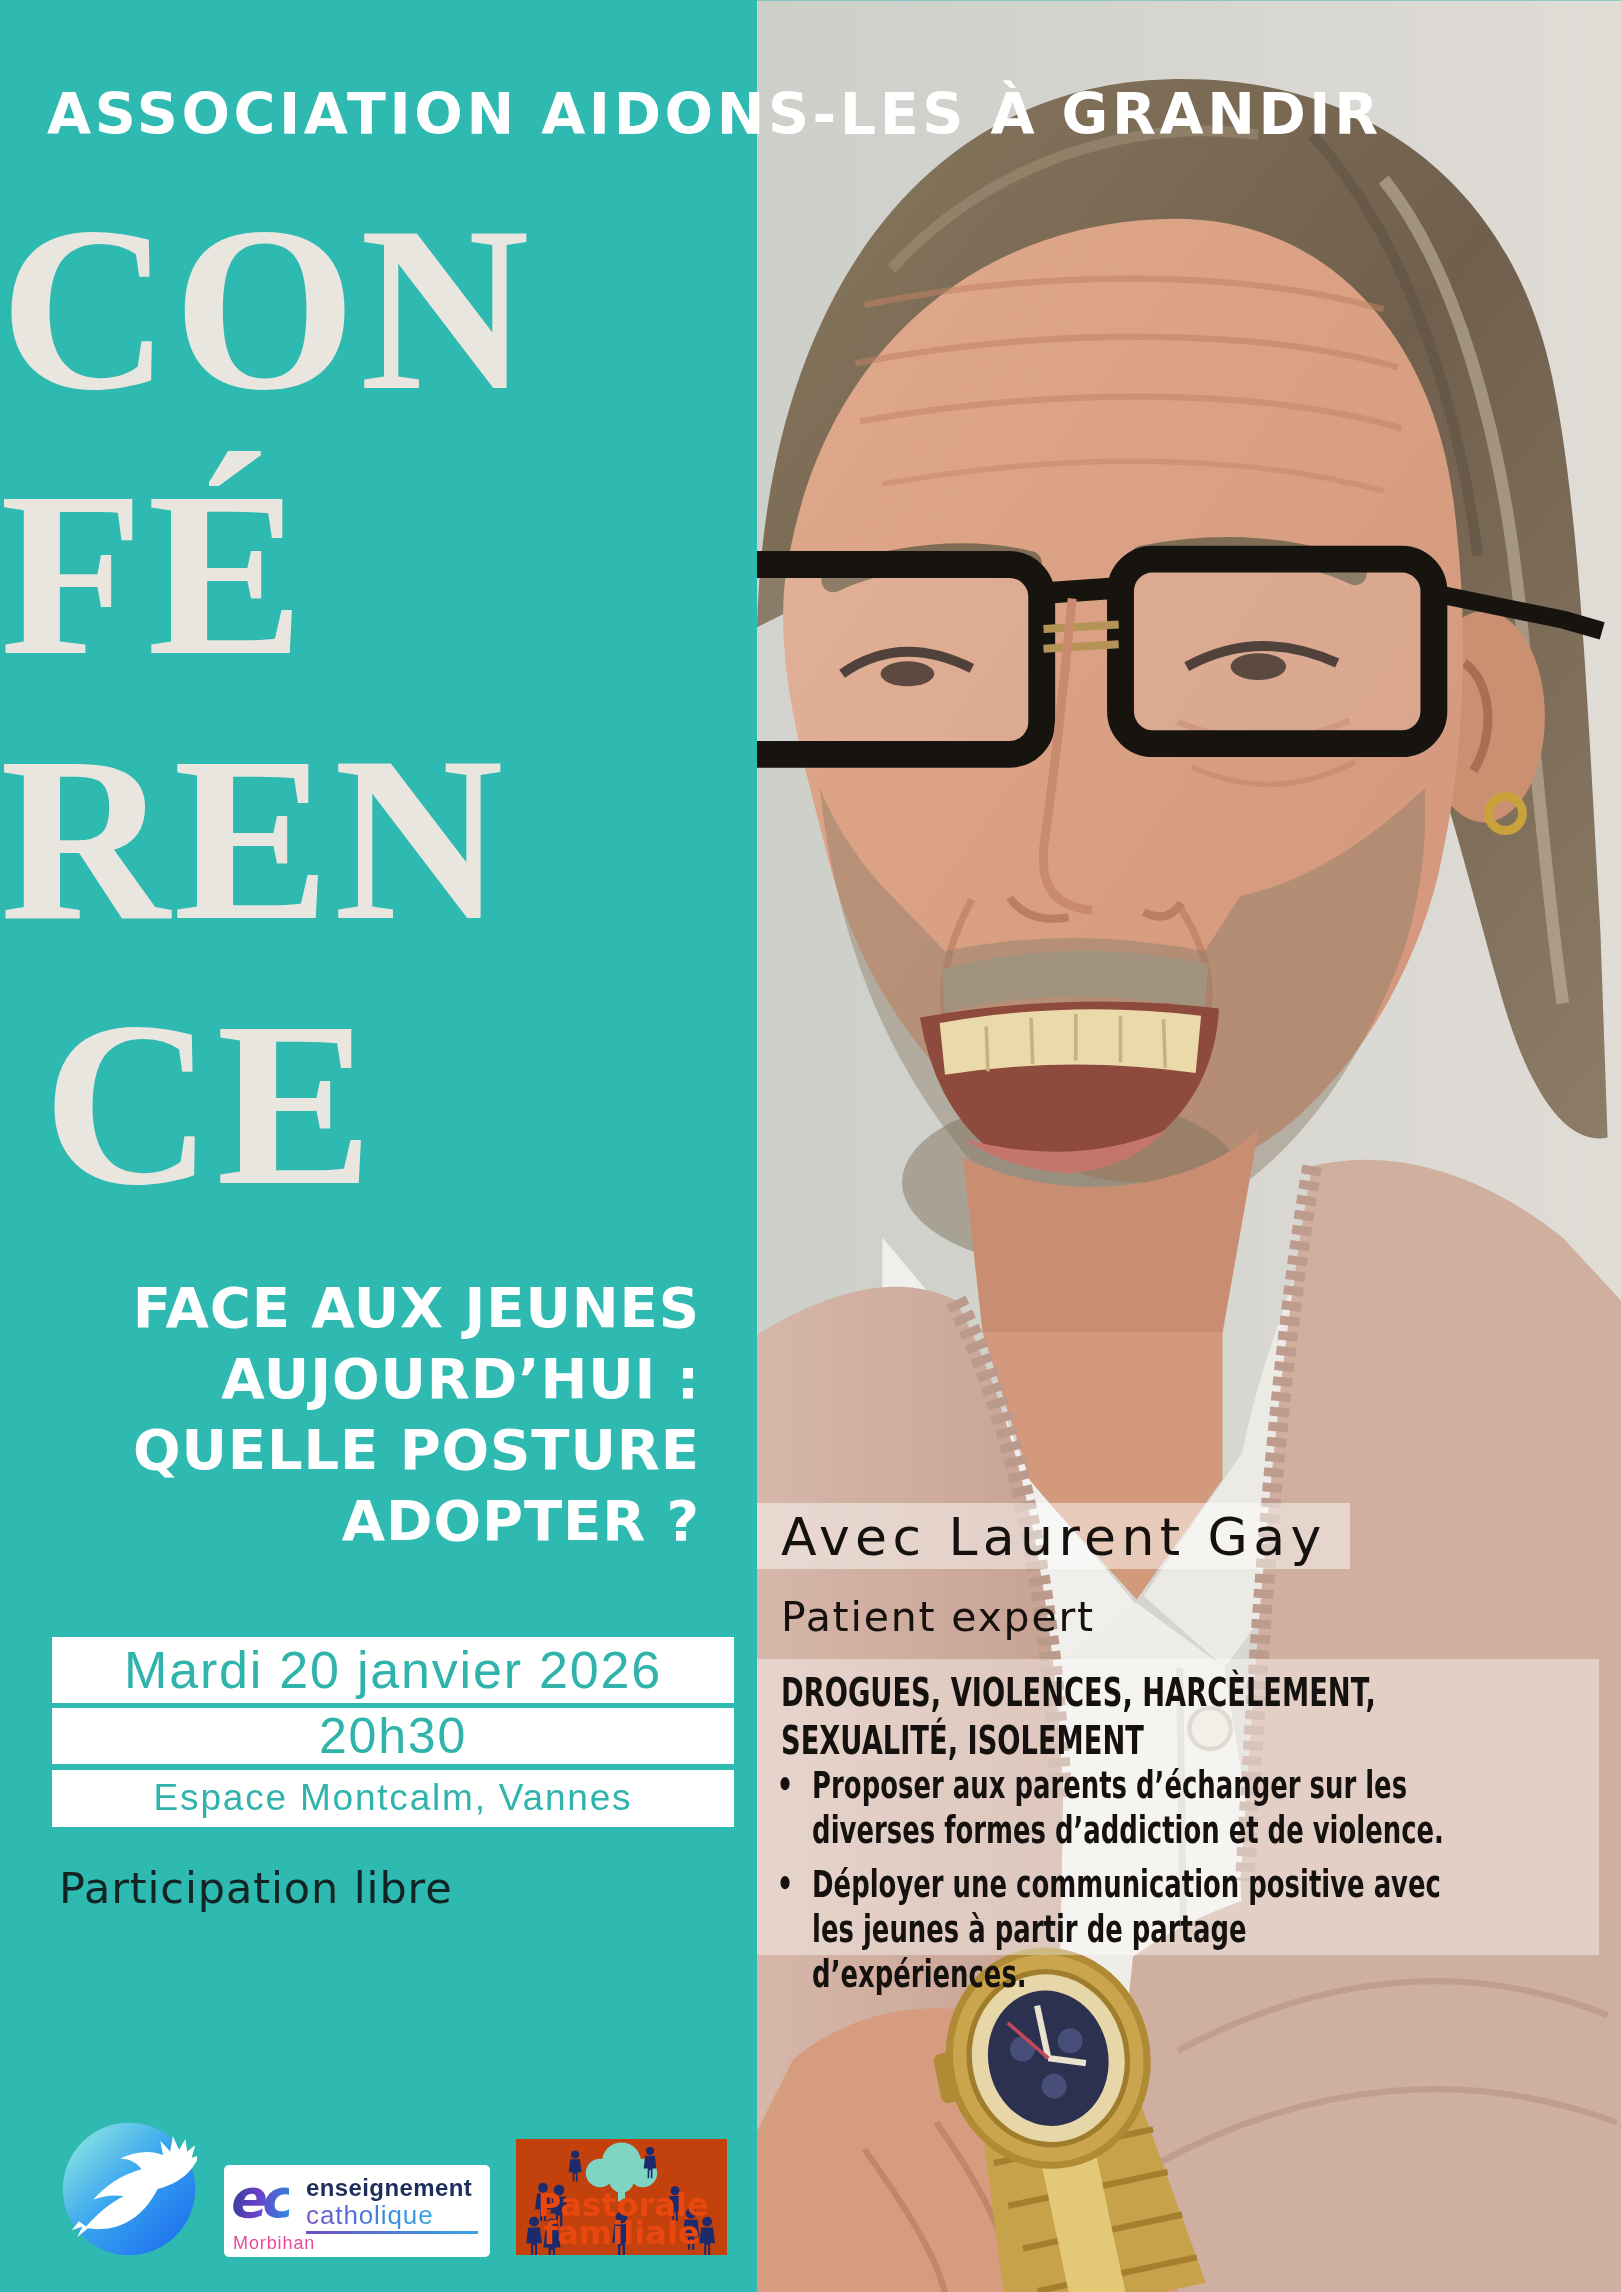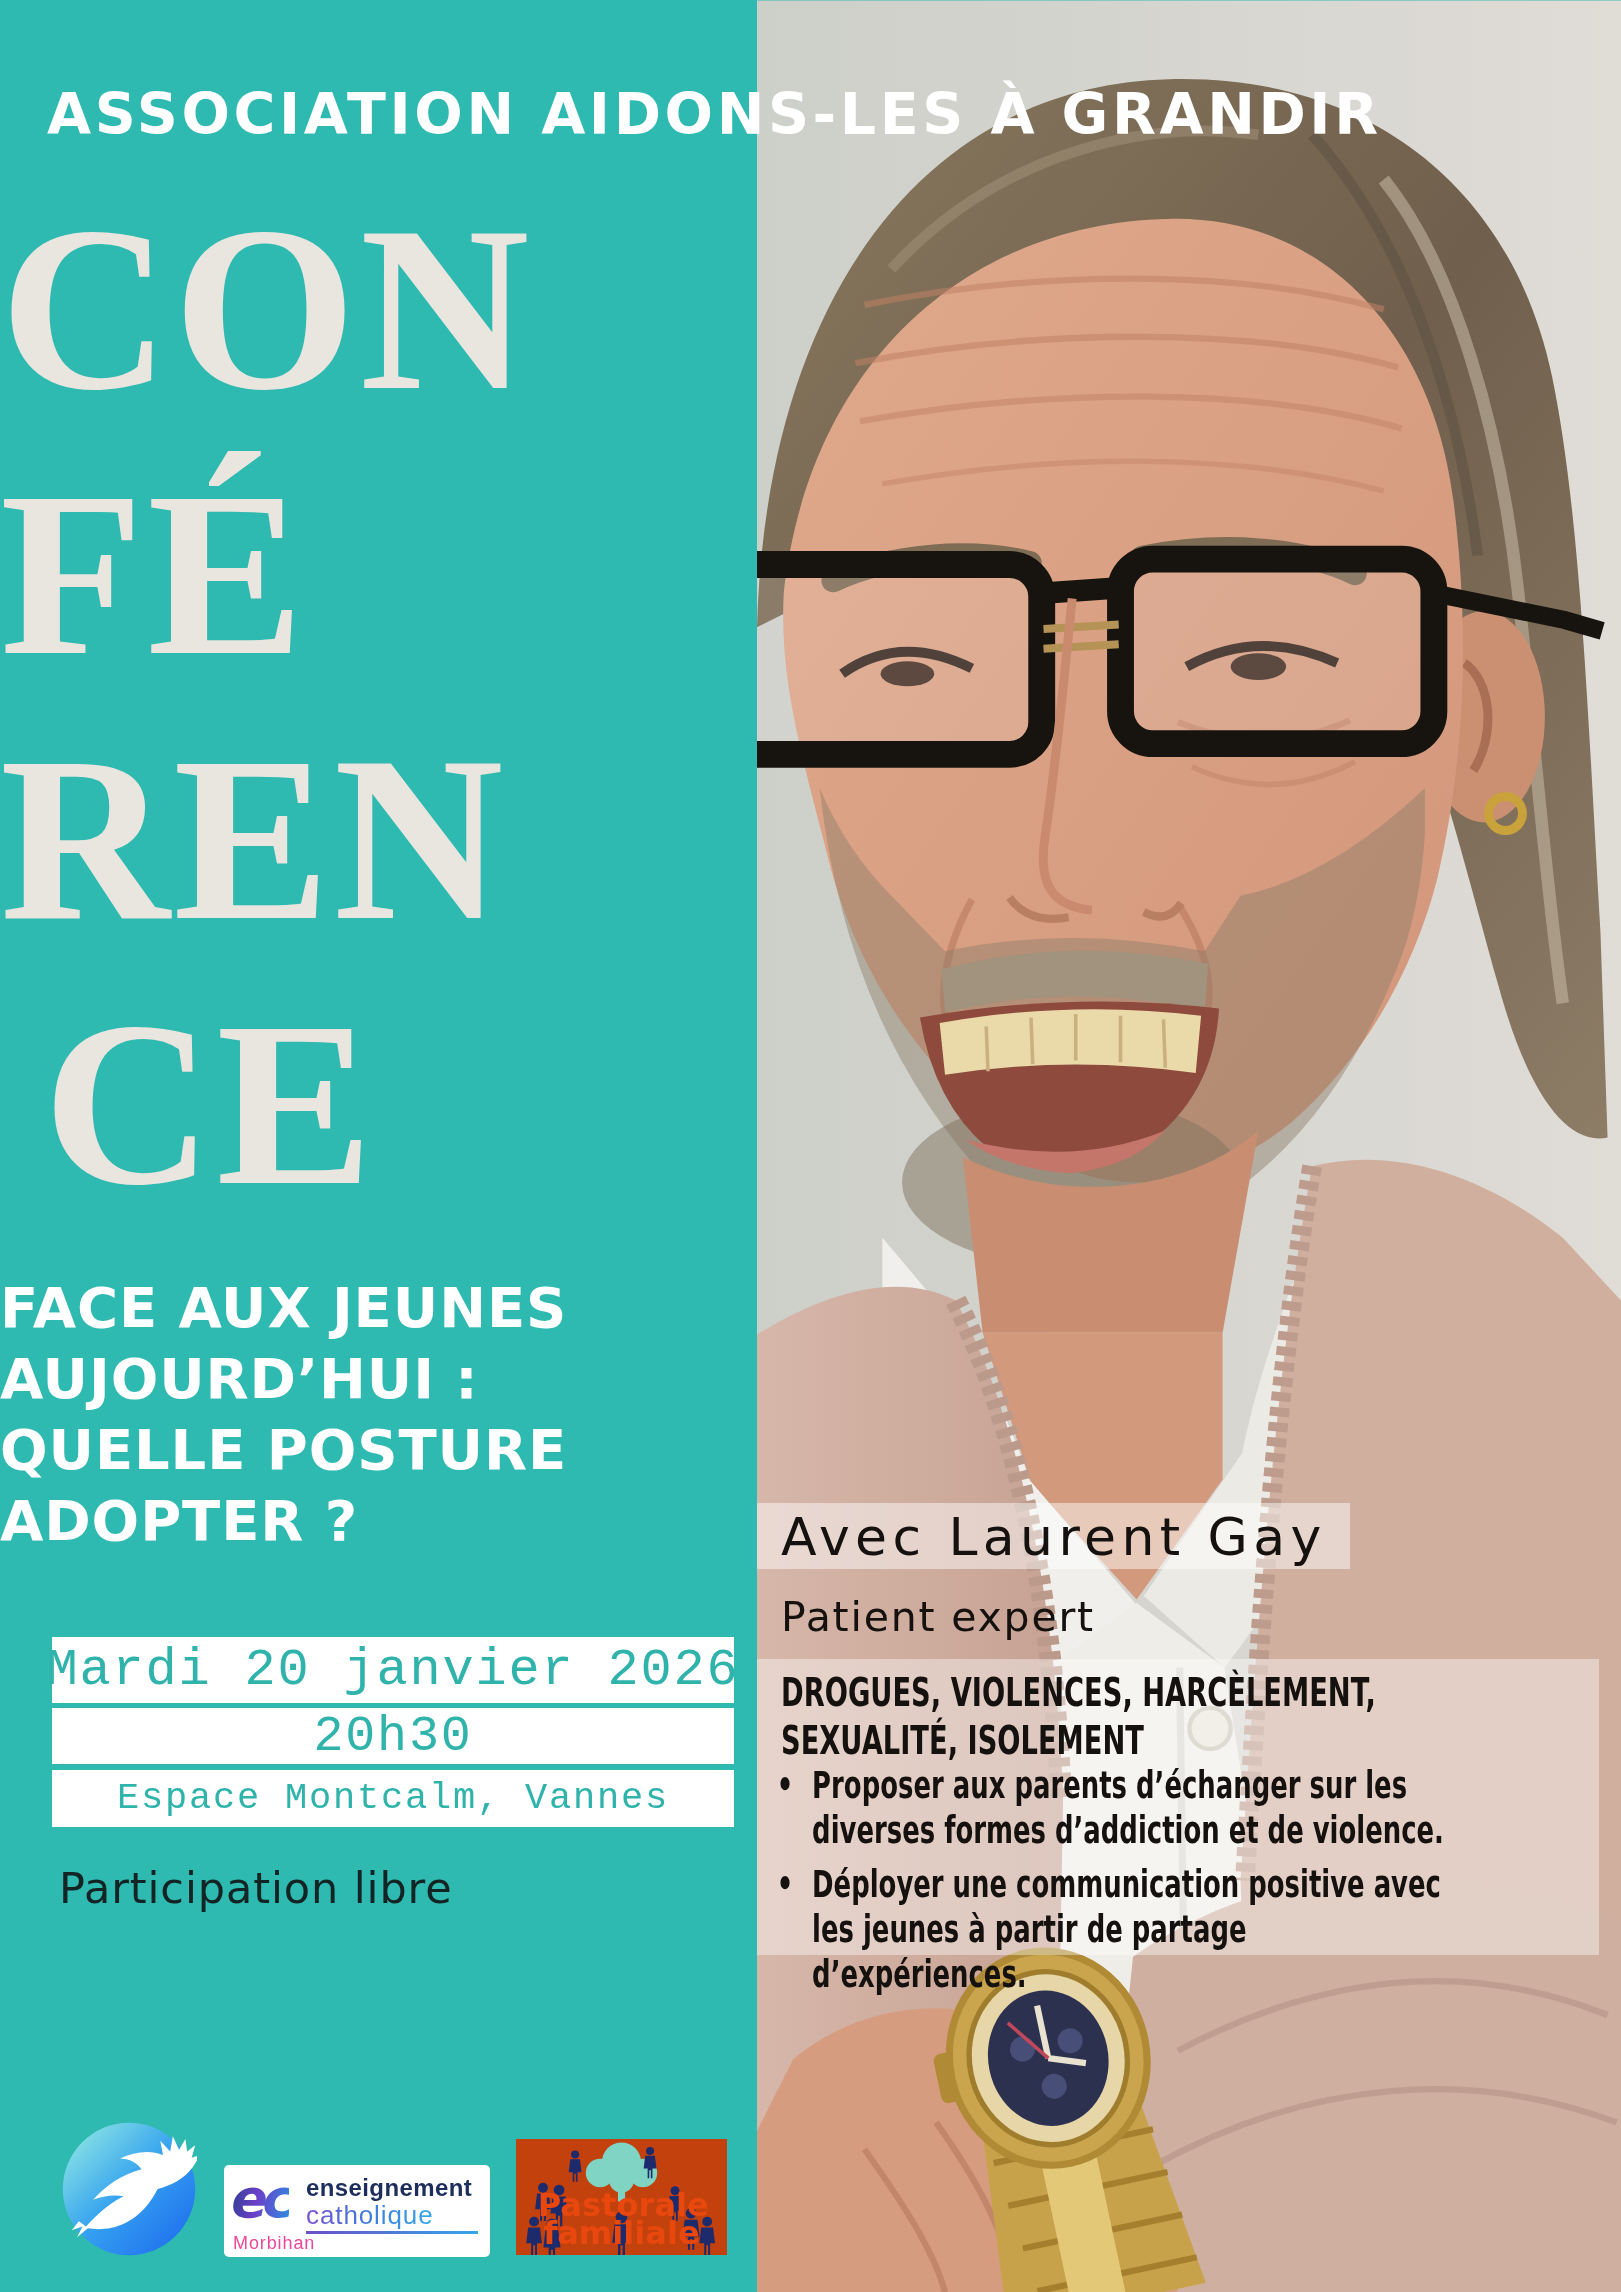--- a/index.html
+++ b/index.html
@@ -12,27 +12,27 @@
          font:700 57px/1 "DejaVu Sans","Liberation Sans",sans-serif;color:#ffffff;letter-spacing:3.6px;white-space:nowrap;}
   
   .conf{position:absolute;left:0;top:177px;width:716px;z-index:2;text-align:left;
         font:700 235px/265px "Liberation Serif","DejaVu Serif",serif;letter-spacing:3.6px;}
   .conf span{display:block;background-clip:text;-webkit-background-clip:text;color:transparent;}
   .conf .l0{background-image:linear-gradient(93deg,#e9e6df 0 77%,#bfa682 79%,#8d7557 84%,#d7c7ab 90%,#96795a 95%,#c3ab87 100%);}
   .conf .l1{background-image:linear-gradient(95deg,#e9e6df 0 74%,#c9b190 77%,#93795b 83%,#ddd0b6 89%,#9b7f5e 94%,#cdb691 100%);}
   .conf .l2{background-image:linear-gradient(93deg,#e9e6df 0 78%,#b89e7b 81%,#8d7557 86%,#d7c7ab 92%,#a08361 100%);}
   .conf .l3{background-image:linear-gradient(95deg,#e9e6df 0 75%,#d9c9ad 79%,#b39a77 85%,#e3d6bc 91%,#ae9370 100%);margin-left:43px;}
   
-  .headline{position:absolute;left:0;top:1272px;width:700px;z-index:3;color:#fff;
+  .headline{position:absolute;left:0;top:1272px;width:700px;z-index:3;text-align:right;color:#fff;
             font:800 56px/71px "DejaVu Sans","Liberation Sans",sans-serif;letter-spacing:0.9px;}
   .headline span{display:block;}
   
   .infobox{position:absolute;left:52px;top:1637px;width:682px;z-index:3;}
   .infobox .row{background:#ffffff;color:#2fb3ab;display:flex;align-items:center;justify-content:center;
-                font-family:Liberation Mono, monospace;letter-spacing:1.8px;white-space:nowrap;}
+                font-family:Liberation Sans, sans-serif;letter-spacing:1.8px;white-space:nowrap;}
   .row.r1{height:66px;font-size:52px;margin-bottom:5.4px;}
   .row.r2{height:56px;font-size:50px;margin-bottom:5.4px;}
   .row.r3{height:57px;font-size:37px;}
   .participation{position:absolute;left:59px;top:1863px;z-index:3;color:#132424;
                  font:400 43px/50px "DejaVu Sans","Liberation Sans",sans-serif;letter-spacing:0.9px;}
   
   .band{position:absolute;z-index:2;background:rgba(255,255,255,.48);}
   .band1{left:757px;top:1503px;width:593px;height:66px;}
   .band2{left:757px;top:1659px;width:842px;height:296px;background:rgba(255,255,255,.40);}
   .avec{position:absolute;left:781px;top:1506px;z-index:3;color:#15110e;

